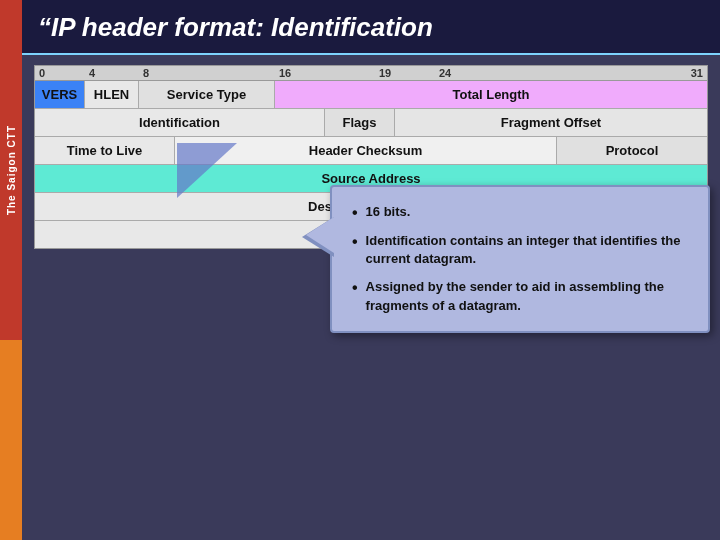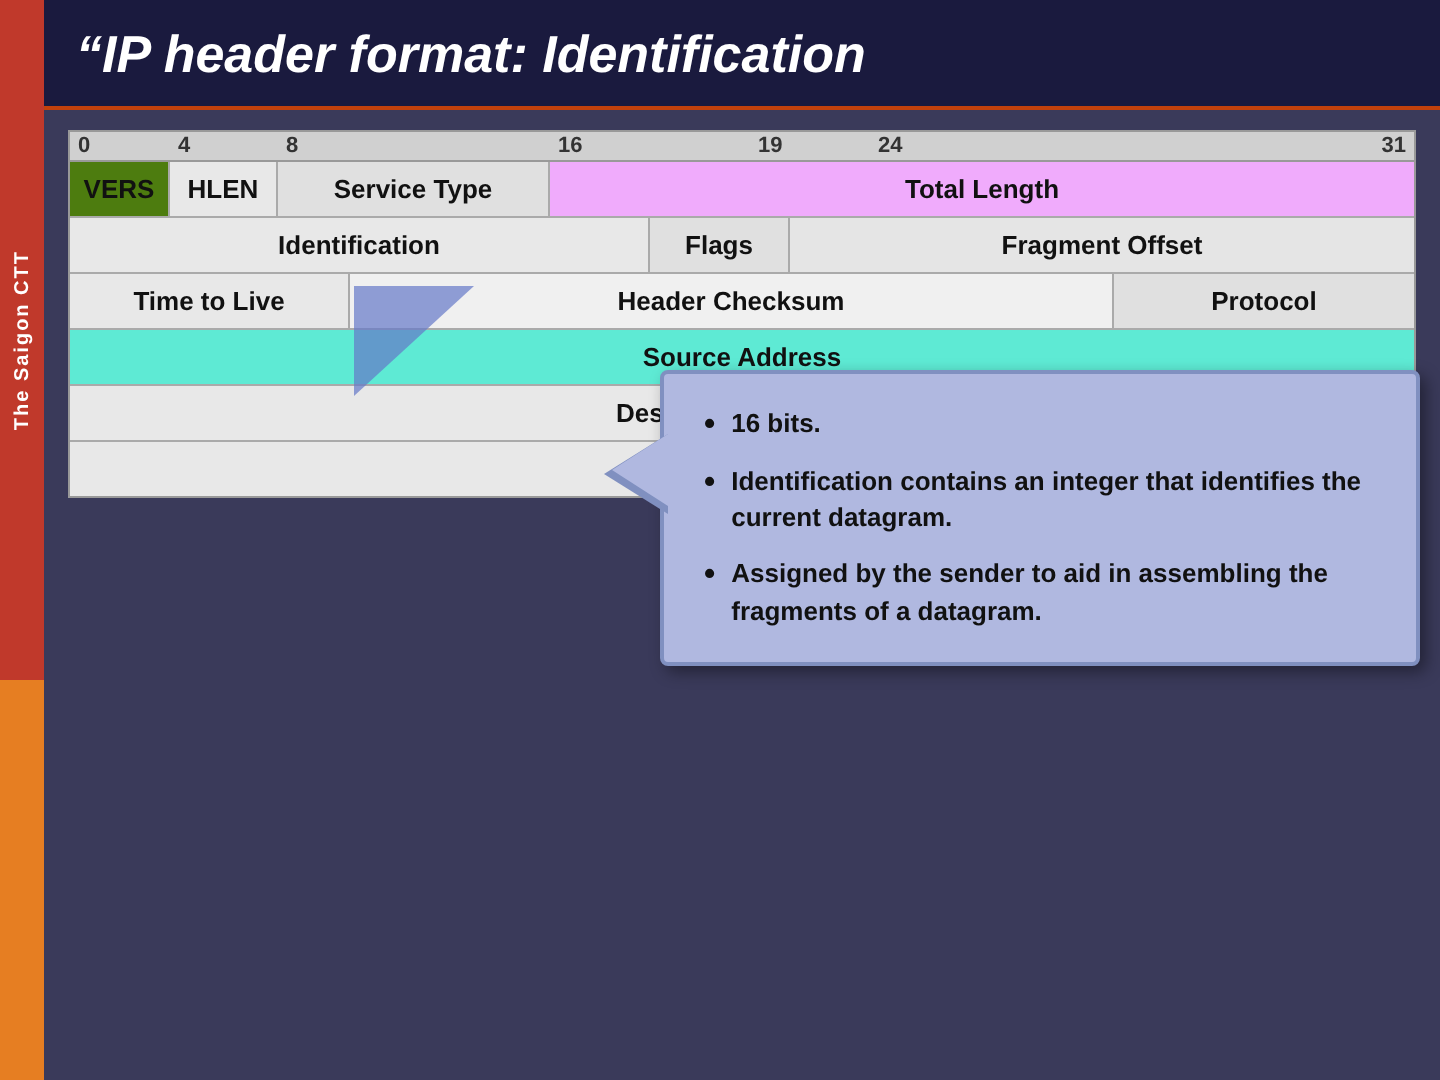--- a/index.html
+++ b/index.html
@@ -62,21 +62,21 @@
       margin-left: 22px;
       flex: 1;
       display: flex;
       flex-direction: column;
     }
 
     
     .title-bar {
       background: #1a1a3e;
       padding: 12px 16px 10px 16px;
-      border-bottom: 2px solid #c2410c;
+      border-bottom: 2px solid #7dd3fc;
     }
 
     .title-text {
       color: white;
       font-size: 26px;
       font-weight: bold;
       font-style: italic;
     }
 
     
@@ -135,21 +135,21 @@
       display: flex;
       align-items: center;
       justify-content: center;
     }
 
     .cell:last-child {
       border-right: none;
     }
 
     
-    .row1 .cell-vers { flex: 0 0 50px; background: #4d7c0f; }
+    .row1 .cell-vers { flex: 0 0 50px; background: #3b82f6; }
     .row1 .cell-hlen { flex: 0 0 54px; background: #e8e8e8; }
     .row1 .cell-service { flex: 0 0 136px; background: #e0e0e0; }
     .row1 .cell-total { flex: 1; background: #f0abfc; }
 
     
     .row2 .cell-ident { flex: 0 0 290px; background: #e8e8e8; }
     .row2 .cell-flags { flex: 0 0 70px; background: #e0e0e0; }
     .row2 .cell-frag { flex: 1; background: #e5e5e5; }
 
     

